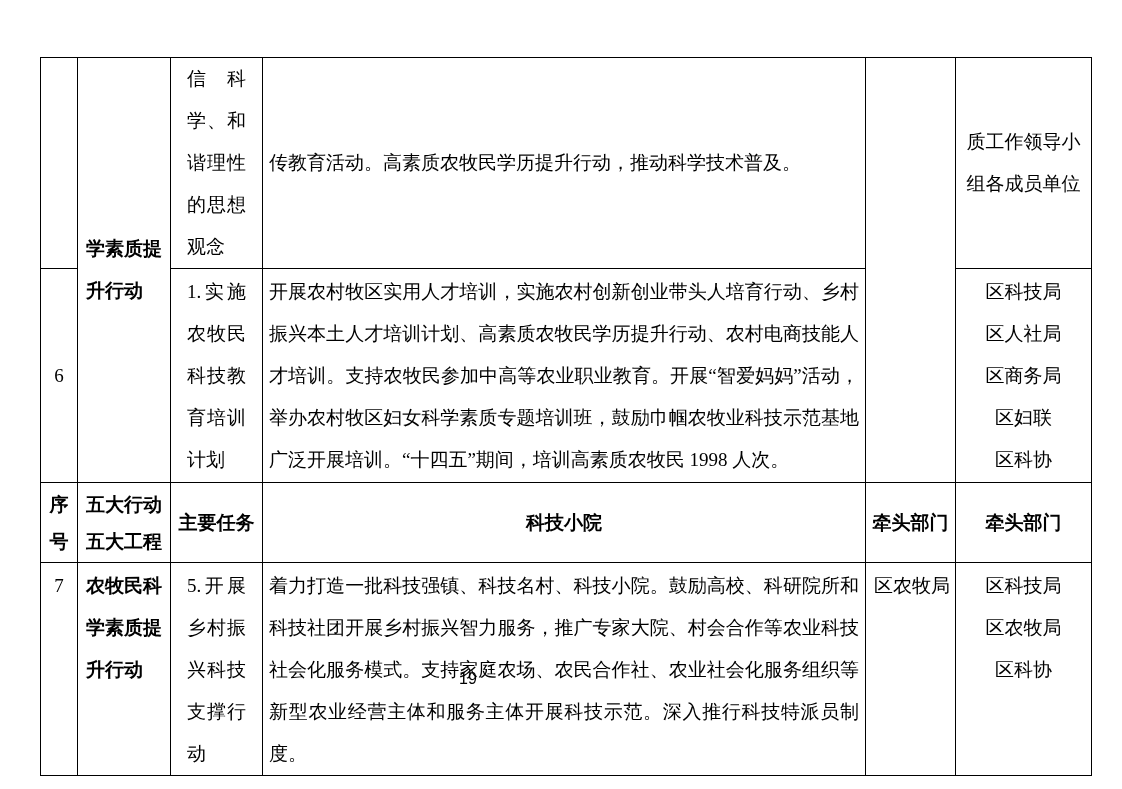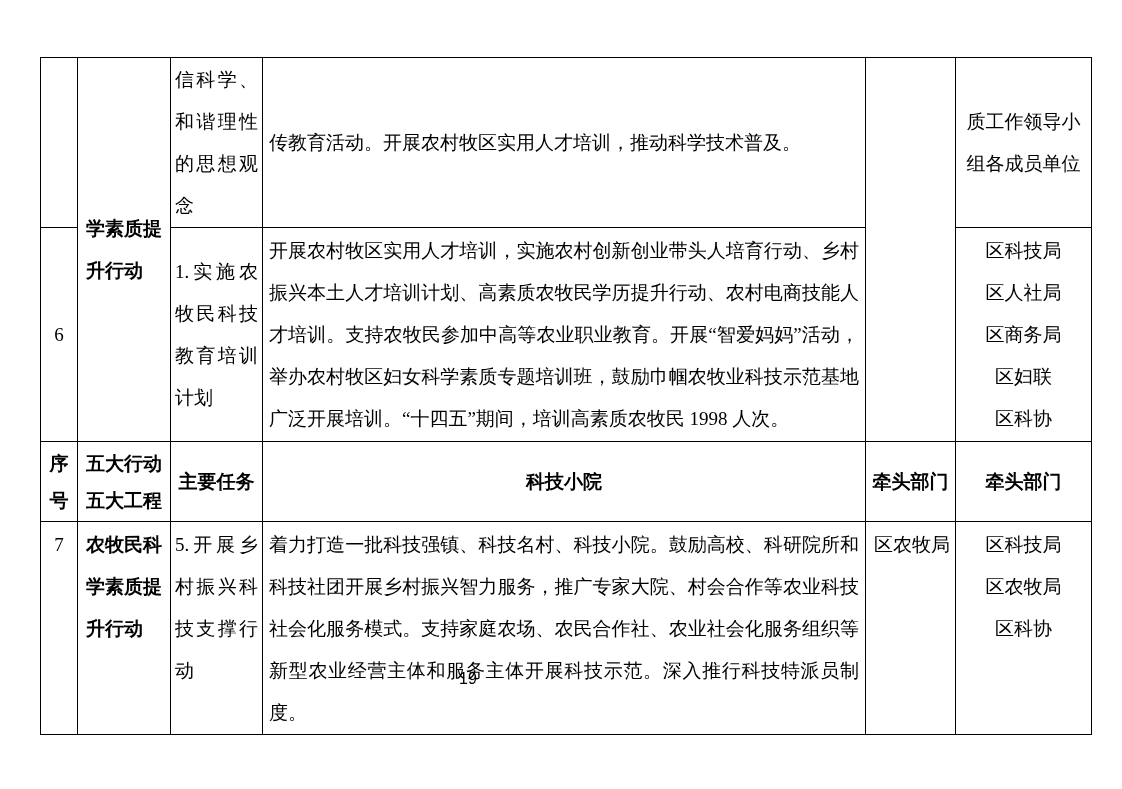--- a/index.html
+++ b/index.html
@@ -30,21 +30,21 @@
   tr.rh{height:80px;}
   tr.r3{height:171px;}
   tr.r3 td{vertical-align:top;padding-top:2px;}
   .c-seq{text-align:center;}
   .c-action{
     font-family:Liberation Serif, serif;
     font-weight:bold;
     text-align:justify;
     padding:0 8px;
   }
-  .c-task{text-align:justify;padding:0 4px;margin-left:48px;}
+  .c-task{text-align:justify;padding:0 16px;margin-left:48px;}
   .c-measure{text-align:justify;padding:0 6px;}
   .c-lead{padding:0 2px 0 8px;}
   .c-resp{padding:0 9px;white-space:pre-line;text-align:center;}
   tr.rh td{
     font-family:"Liberation Sans","DejaVu Sans",sans-serif;
     font-weight:bold;
     text-align:center;
     line-height:37px;
     white-space:pre-line;
     padding:0;
@@ -70,21 +70,21 @@
       <col class="w4">
         <col class="w5">
         <col class="w6">
     </colgroup>
 
     <tbody>
         <tr class="r1">
       <td class="c-seq"></td>
       <td class="c-action" rowspan="2">学素质提升行动</td>
       <td class="c-task">信科学、和谐理性的思想观念</td>
-      <td class="c-measure">传教育活动。开展农村牧区实用人才培训，推动科学技术普及。</td>
+      <td class="c-measure">传教育活动。高素质农牧民学历提升行动，推动科学技术普及。</td>
       <td class="c-lead" rowspan="2"></td>
       <td class="c-resp">质工作领导小
 组各成员单位</td>
     </tr>
 
     <tr class="r2">
       <td class="c-seq">6</td>
       <td class="c-task">1.实施农牧民科技教育培训计划</td>
       <td class="c-measure">开展农村牧区实用人才培训，实施农村创新创业带头人培育行动、乡村振兴本土人才培训计划、高素质农牧民学历提升行动、农村电商技能人才培训。支持农牧民参加中高等农业职业教育。开展“智爱妈妈”活动，举办农村牧区妇女科学素质专题培训班，鼓励巾帼农牧业科技示范基地广泛开展培训。“十四五”期间，培训高素质农牧民 1998 人次。</td>
       <td class="c-resp">区科技局

